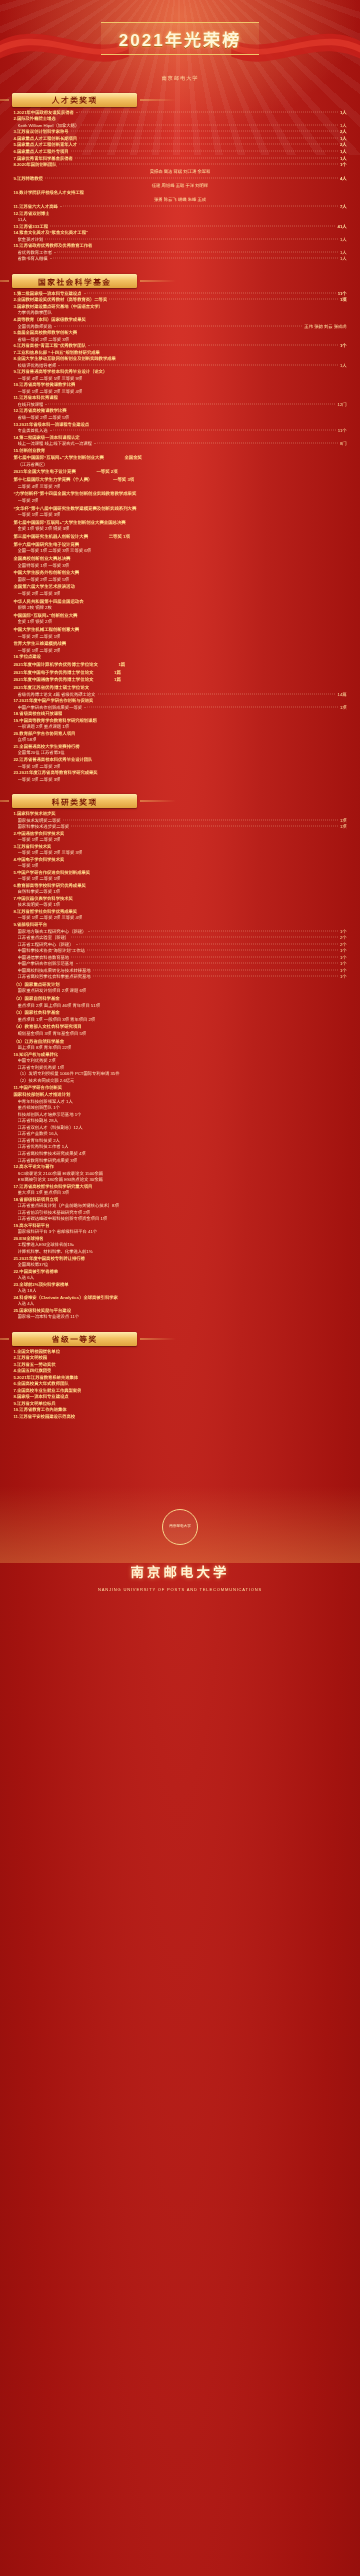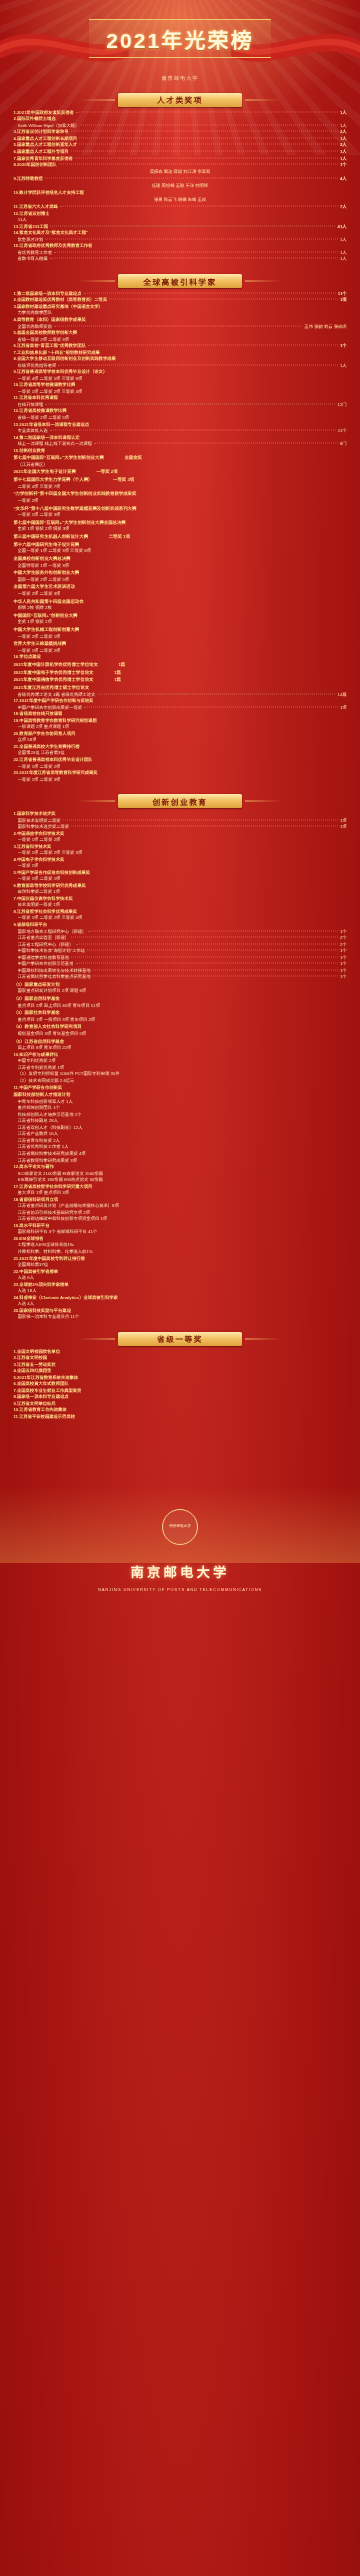--- a/index.html
+++ b/index.html
@@ -39,21 +39,21 @@
     display:flex;align-items:center;justify-content:center;
   }
   .title-plate{
     position:relative;
     padding:3.1px 17.5px;
     border-top:1px solid #f2c66a;
     border-bottom:1px solid #f2c66a;
     background:linear-gradient(180deg,rgba(255,215,120,.18),rgba(255,215,120,.02));
   }
   .title-plate .main-title{
-    font-size:21px;
+    font-size:17px;
     font-weight:bold;
     letter-spacing:2.1px;
     color:#fff6d8;
     text-shadow:0 0 3.1px #ffcf6e, 0 1px 0 #8e4b05;
     white-space:nowrap;
   }
   .ribbon{
     position:absolute;top:9.3px;left:0;width:360px;height:62px;
     pointer-events:none;
   }
@@ -67,21 +67,21 @@
     opacity:.9;
   }
   .content{
     position:relative;
     padding:4.1px 12.4px 0 12.4px;
   }
   
   .sec{
     margin:7.2px 0 2.1px 0;
     position:relative;
-    display:flex;align-items:center;justify-content:center;
+    display:flex;align-items:center;
     height:15.5px;
   }
   .sec .bar{
     position:relative;
     min-width:98px;
     text-align:center;
     padding:1.5px 13.4px;
     font-size:7.7px;
     font-weight:bold;
     letter-spacing:1.5px;
@@ -263,21 +263,21 @@
             <span class="v">1人</span>
           </div>
           <div class="ln sub">
             <span class="t">省教书育人楷模</span>
             <span class="dots"></span>
             <span class="v">1人</span>
           </div>
         </div>
         <div class="spacer"></div>
         <div class="sec">
-          <div class="bar">全球高被引科学家</div>
+          <div class="bar">国家社会科学基金</div>
         </div>
         <div class="block">
           <div class="ln h">
             <span class="t">1.第二批国家级一流本科专业建设点</span>
             <span class="dots"></span>
             <span class="v">11个</span>
           </div>
           <div class="ln h">
             <span class="t">2.全国教材建设奖优秀教材（高等教育类）二等奖</span>
             <span class="dots"></span>
@@ -467,21 +467,21 @@
           </div>
           <div class="ln h">
             <span class="t">23.2021年度江苏省高等教育科学研究成果奖</span>
           </div>
           <div class="ln sub">
             <span class="t">一等奖 1项 二等奖 3项</span>
           </div>
         </div>
         <div class="spacer"></div>
         <div class="sec">
-          <div class="bar">创新创业教育</div>
+          <div class="bar">科研类奖项</div>
         </div>
         <div class="block">
           <div class="ln h">
             <span class="t">1.国家科学技术进步奖</span>
           </div>
           <div class="ln sub">
             <span class="t">国家技术发明奖二等奖</span>
             <span class="dots"></span>
             <span class="v">1项</span>
           </div>

